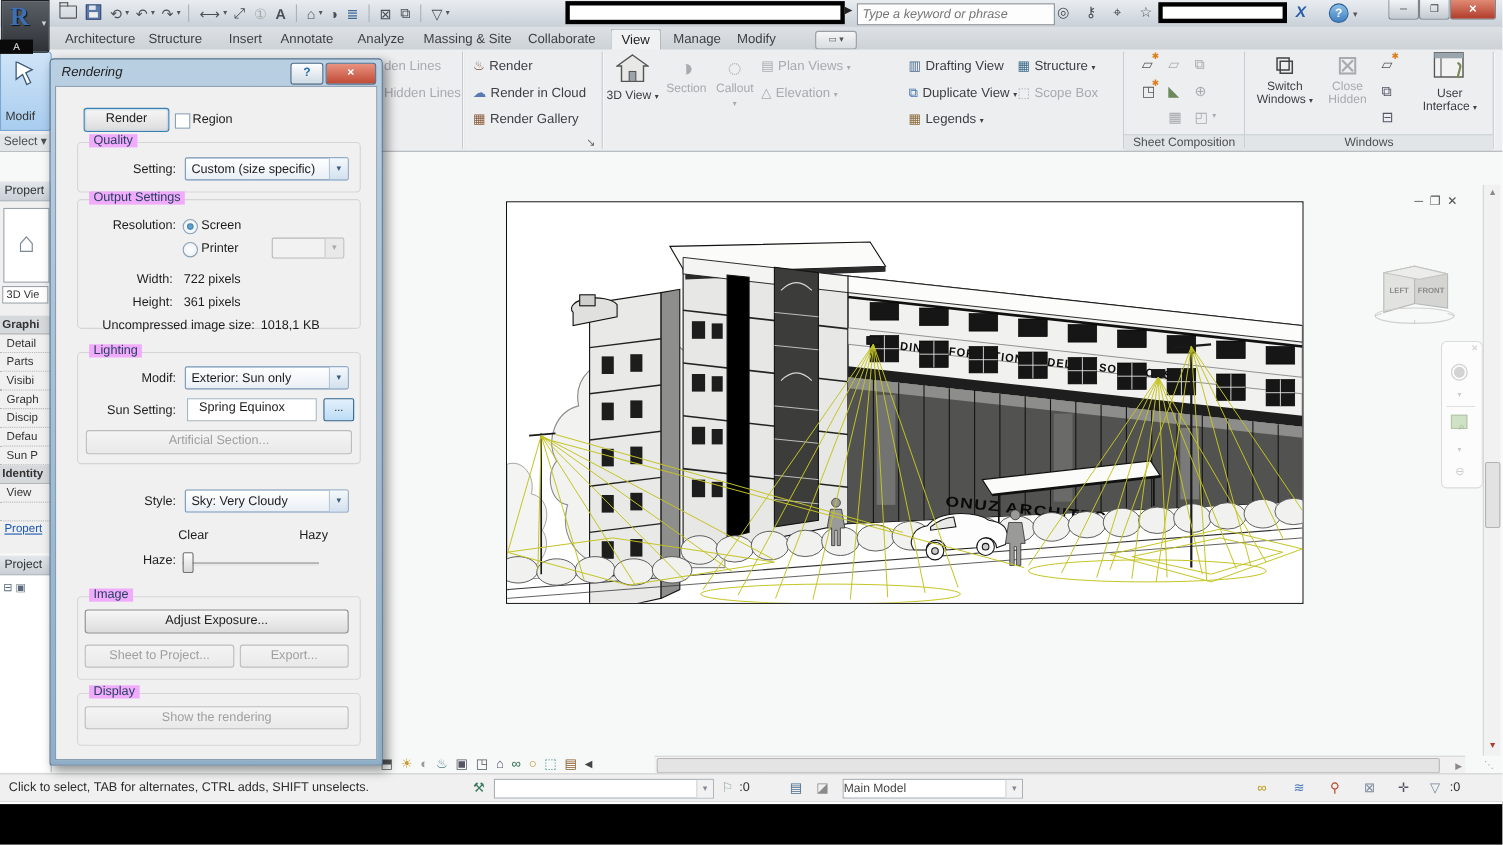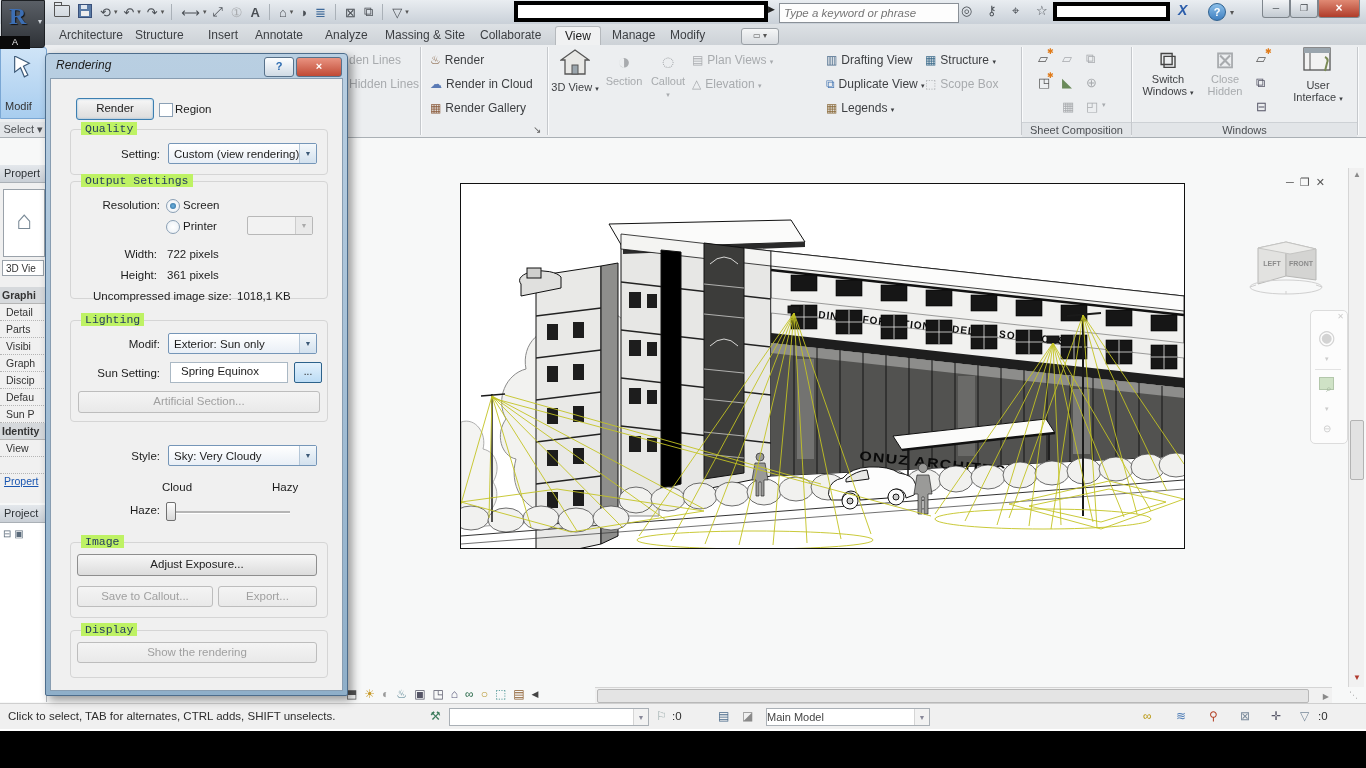--- a/index.html
+++ b/index.html
@@ -90,21 +90,21 @@
   #tree1{position:absolute;left:3px;top:23px;font-size:10px;color:#5a6a7a;white-space:nowrap;}
   
   #dlg{left:45px;top:53px;width:301px;height:641px;background:linear-gradient(#b9cfe2,#8fafc9);border:1px solid #4d6d8c;border-radius:4px 4px 2px 2px;box-shadow:4px 4px 10px rgba(0,0,0,.4);z-index:50;}
   #dlg-title{position:absolute;left:10px;top:4px;font-size:12px;color:#1d1d1d;font-style:italic;}
   .dlgbtn{position:absolute;top:3px;height:18px;border:1px solid #57718a;border-radius:3px;text-align:center;line-height:17px;font-size:11px;}
   #dlg-help{left:218px;width:28px;background:linear-gradient(#fdfeff,#cfdae4);color:#2a6ab0;font-weight:bold;}
   #dlg-close{left:250px;width:44px;background:linear-gradient(#e99381,#c04a35);color:#fff;font-weight:bold;}
   #dlg-client{position:absolute;left:4px;top:24px;width:293px;height:613px;background:#f0f0f0;border:1px solid #889db1;box-sizing:border-box;}
   
   .grp{position:absolute;border:1px solid #d5d5d5;border-radius:4px;}
-  .grp .glbl{position:absolute;top:-8px;left:10px;background:#bef264;padding:0 4px;font-size:11.5px;color:#27405f;font-family:Liberation Mono, monospace;}
+  .grp .glbl{position:absolute;top:-8px;left:10px;background:#f0abfc;padding:0 4px;font-size:11.5px;color:#27405f;}
   .dbtn{position:absolute;border:1px solid #8e8e8e;border-radius:3px;background:linear-gradient(#f7f7f7,#dcdcdc);font-size:11.5px;color:#222;text-align:center;}
   .dbtn.def{border:1px solid #3c7fb1;box-shadow:0 0 2px #7ab0d8 inset;}
   .dbtn.dis{color:#a0a0a0;border-color:#bdbdbd;background:linear-gradient(#f4f4f4,#e9e9e9);}
   .dcombo{position:absolute;border:1px solid #7596b8;border-radius:2px;background:linear-gradient(#fff,#e9eff6);font-size:11.5px;color:#1c1c1c;display:flex;align-items:center;box-sizing:border-box;}
   .dcombo .txt{padding-left:5px;flex:1;white-space:nowrap;overflow:hidden;}
   .dcombo .arr{width:16px;align-self:stretch;display:flex;align-items:center;justify-content:center;border-left:1px solid #b5c7d8;background:linear-gradient(#f4f8fb,#d3e1ee);font-size:7px;color:#3d5a78;}
   .dcombo.dis{border-color:#b8b8b8;background:#f2f2f2;}
   .dcombo.dis .arr{color:#aaa;background:#e9e9e9;border-left-color:#ccc;}
   .dlabel{position:absolute;font-size:11.5px;color:#1c1c1c;text-align:right;white-space:nowrap;}
   .dvalue{position:absolute;font-size:11.5px;color:#1c1c1c;white-space:nowrap;}
@@ -559,21 +559,21 @@
 
     <div class="dbtn def" style="left:25px;top:19px;width:76px;height:20px;line-height:19px">Render</div>
     <span class="cbox" style="left:108px;top:24px"></span>
     <span class="dvalue" style="left:124px;top:24px">Region</span>
 
     <div class="grp" style="left:19px;top:50px;width:256px;height:44px">
       <span class="glbl">Quality</span>
     </div>
     <span class="dlabel" style="left:59px;top:69px;width:50px">Setting:</span>
     <div class="dcombo" style="left:117px;top:64px;width:149px;height:21px">
-      <span class="txt">Custom (view rendering)</span>
+      <span class="txt">Custom (size specific)</span>
         <span class="arr">▼</span>
     </div>
 
     <div class="grp" style="left:19px;top:102px;width:256px;height:116px">
       <span class="glbl">Output Settings</span>
     </div>
     <span class="dlabel" style="left:41px;top:120px;width:68px">Resolution:</span>
     <span class="radio on" style="left:115px;top:120px"></span>
     <span class="dvalue" style="left:132px;top:120px">Screen</span>
     <span class="radio" style="left:115px;top:141px"></span>
@@ -600,31 +600,31 @@
     <span class="dlabel" style="left:36px;top:288px;width:73px">Sun Setting:</span>
     <div class="tfield" style="left:119px;top:283px;width:118px;height:21px">Spring Equinox</div>
     <div class="abs" id="browse3" style="left:243px;top:283px;width:26px;height:19px;line-height:18px">...</div>
     <div class="dbtn dis" style="left:27px;top:312px;width:240px;height:20px;line-height:19px">Artificial Section...</div>
 
     <span class="dlabel" style="left:69px;top:371px;width:40px">Style:</span>
     <div class="dcombo" style="left:117px;top:366px;width:149px;height:21px">
       <span class="txt">Sky: Very Cloudy</span>
         <span class="arr">▼</span>
     </div>
-    <span class="dvalue" style="left:111px;top:402px">Cloud</span>
+    <span class="dvalue" style="left:111px;top:402px">Clear</span>
     <span class="dvalue" style="left:221px;top:402px">Hazy</span>
     <span class="dlabel" style="left:69px;top:425px;width:40px">Haze:</span>
     <div class="slider-track" style="left:115px;top:432px;width:124px"></div>
     <div class="slider-thumb" style="left:115px;top:423px"></div>
 
     <div class="grp" style="left:19px;top:463px;width:256px;height:74px">
       <span class="glbl">Image</span>
     </div>
     <div class="dbtn" style="left:26px;top:475px;width:238px;height:20px;line-height:19px">Adjust Exposure...</div>
-    <div class="dbtn dis" style="left:26px;top:507px;width:134px;height:19px;line-height:18px">Save to Callout...</div>
+    <div class="dbtn dis" style="left:26px;top:507px;width:134px;height:19px;line-height:18px">Sheet to Project...</div>
     <div class="dbtn dis" style="left:167px;top:507px;width:97px;height:19px;line-height:18px">Export...</div>
 
     <div class="grp" style="left:19px;top:551px;width:256px;height:46px">
       <span class="glbl">Display</span>
     </div>
     <div class="dbtn dis" style="left:26px;top:563px;width:238px;height:19px;line-height:18px">Show the rendering</div>
   </div>
 </div>
 
 <div class="abs" id="statusbar">

